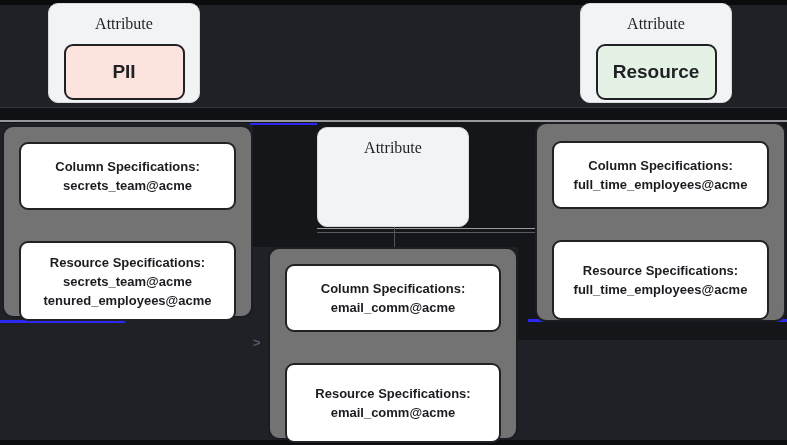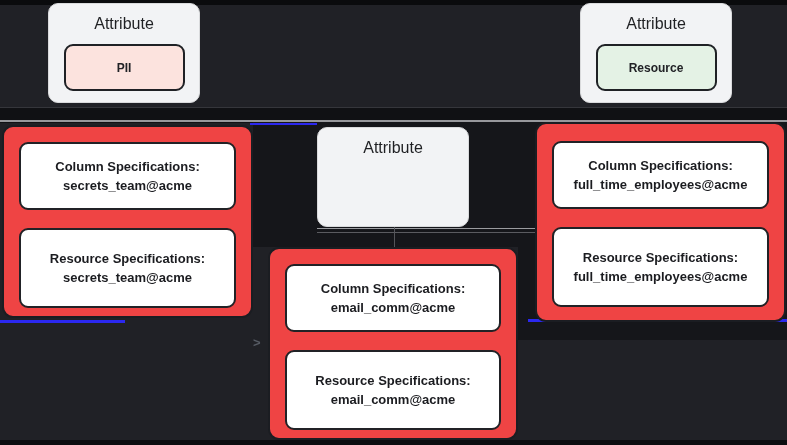--- a/index.html
+++ b/index.html
@@ -29,35 +29,35 @@
   .blue-e3{left:528px;top:319px;width:259px;height:3px;z-index:1;}
   
   .chev{position:absolute;left:253px;top:336px;width:12px;height:14px;
     color:#565b64;font-size:13px;font-weight:700;line-height:14px;z-index:3;}
   
   .attr-node{
     position:absolute;width:152px;height:100px;background:#f2f3f5;
     border:1px solid #d9dadc;border-radius:10px;box-sizing:border-box;
     display:flex;flex-direction:column;align-items:center;padding-top:11px;z-index:2;
   }
-  .attr-label{font-size:16px;color:#1f2023;}
+  .attr-label{font-size:16px;color:#1f2023;font-family:Liberation Serif, serif;}
   .attr-badge{
-    margin-top:11px;width:121px;height:47px;box-sizing:border-box;
+    margin-top:11px;width:121px;height:56px;box-sizing:border-box;
     border:2px solid #1f2125;border-radius:9px;
     display:flex;align-items:center;justify-content:center;
-    font-size:12px;font-weight:700;color:#212226;
+    font-size:19px;font-weight:700;color:#212226;
   }
   .attr-pii{left:48px;top:3px;}
   .attr-financial{left:580px;top:3px;}
   .attr-email{left:317px;top:127px;}
   
   .spec-group{
-    position:absolute;background:#ef4444;border:2px solid #1b1d22;
+    position:absolute;background:#737373;border:2px solid #1b1d22;
     border-radius:11px;box-sizing:border-box;z-index:2;
-    display:flex;flex-direction:column;gap:18px;padding:15px 15px;
+    display:flex;flex-direction:column;gap:31px;padding:15px 15px;
   }
   .spec-left{left:2px;top:125px;width:251px;height:193px;}
   .spec-middle{left:268px;top:247px;width:250px;height:193px;}
   .spec-right{left:535px;top:122px;width:251px;height:200px;padding-top:17px;}
   .spec-card{
     background:#ffffff;border:2px solid #212226;border-radius:9px;
     box-sizing:border-box;flex:0 0 auto;
     display:flex;flex-direction:column;align-items:center;justify-content:center;
     font-size:13px;font-weight:700;color:#1b1c20;line-height:19px;text-align:center;
   }
@@ -100,20 +100,21 @@
   </div>
 
   <div class="spec-group spec-left">
     <div class="spec-card card-2l">
       <div>Column Specifications:</div>
       <div>secrets_team@acme</div>
     </div>
     <div class="spec-card card-3l">
       <div>Resource Specifications:</div>
       <div>secrets_team@acme</div>
+      <div>tenured_employees@acme</div>
     </div>
   </div>
 
   <div class="spec-group spec-middle">
     <div class="spec-card card-2l">
       <div>Column Specifications:</div>
       <div>email_comm@acme</div>
     </div>
     <div class="spec-card card-3l">
       <div>Resource Specifications:</div>

